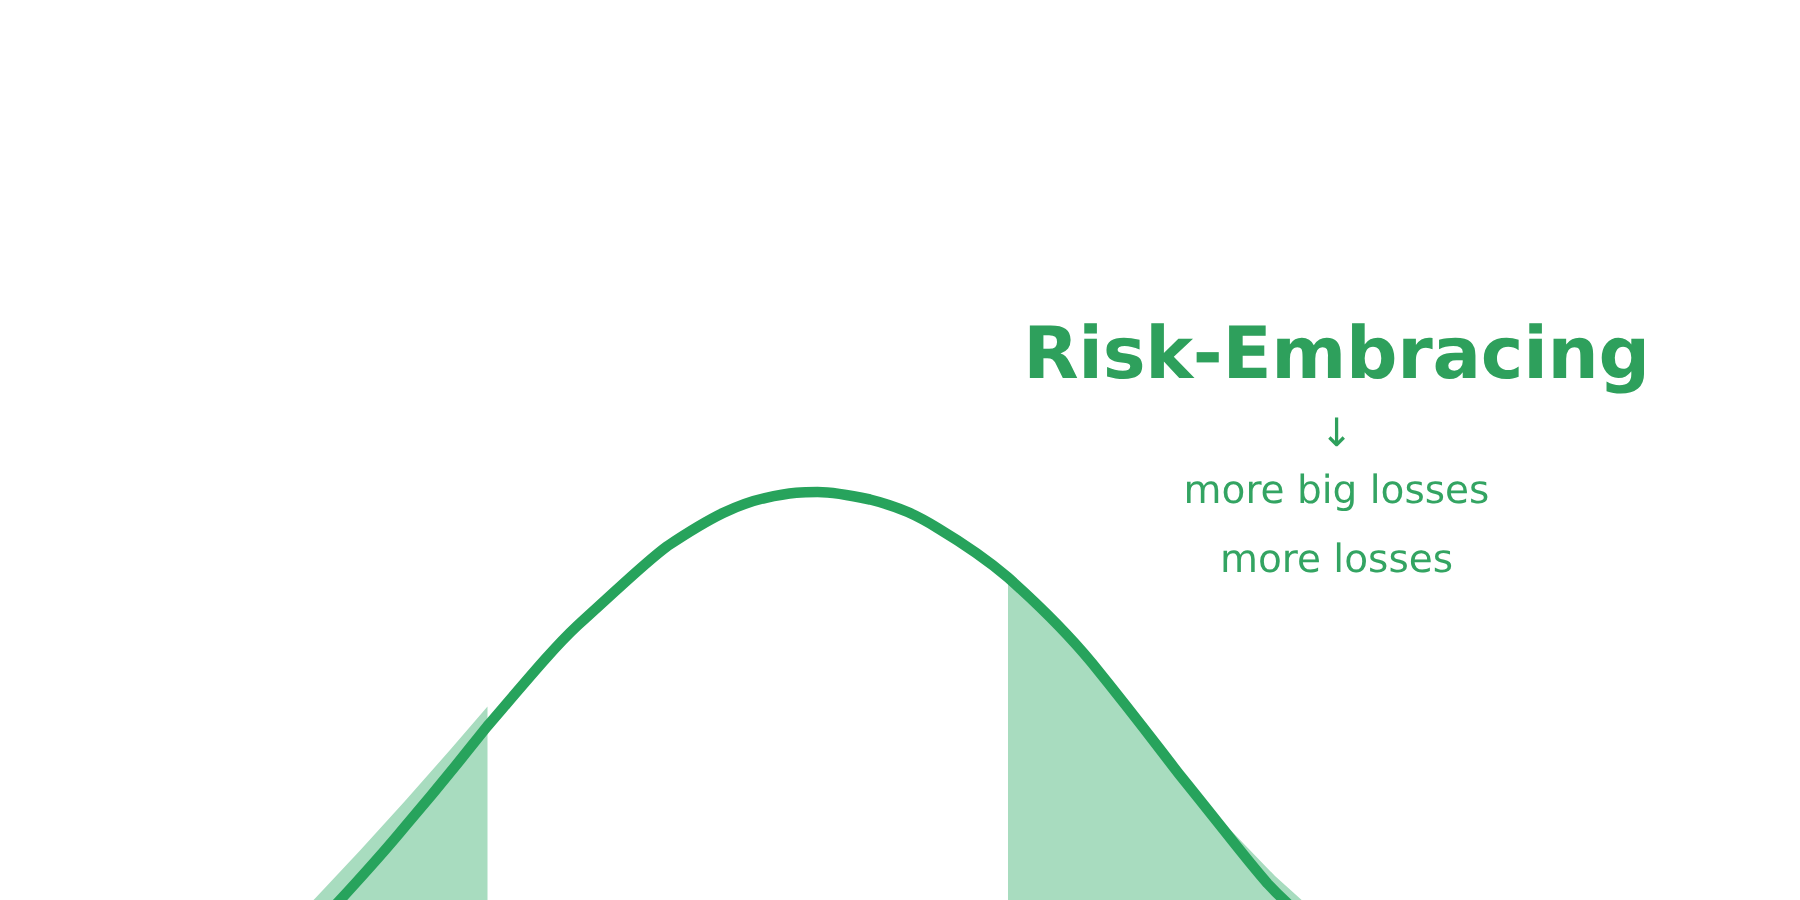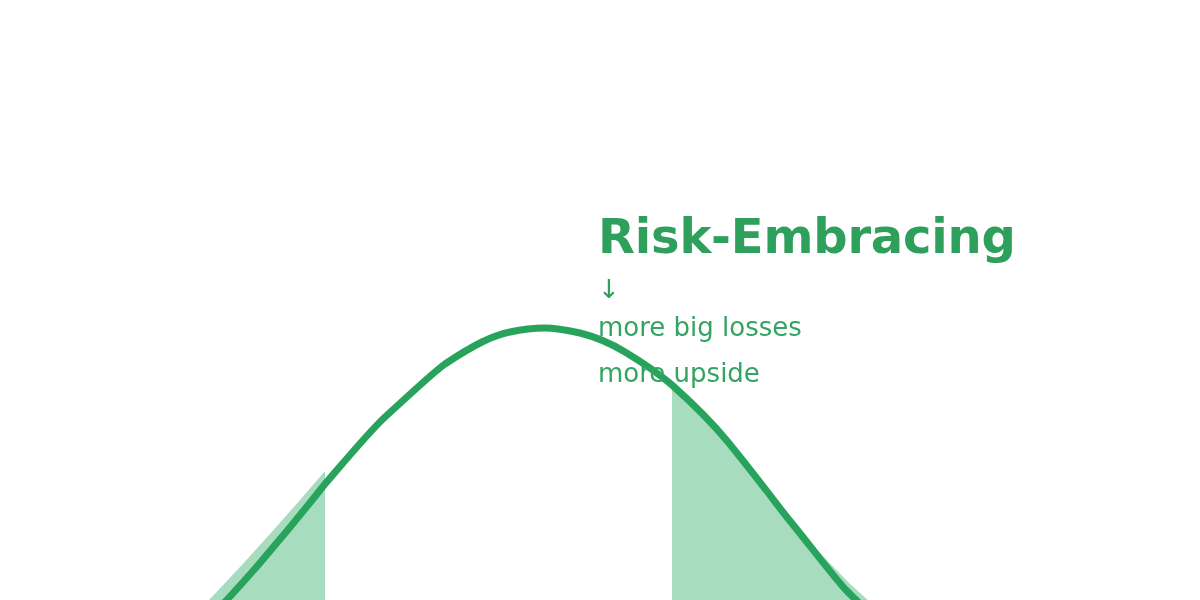--- a/index.html
+++ b/index.html
@@ -18,24 +18,24 @@
   #figure {
     position: absolute;
     top: 0;
     left: 0;
     width: 1200px;
     height: 600px;
     background: #ffffff;
   }
   .annotation-block {
     position: absolute;
-    left: 560px;
+    left: 572px;
     top: 212px;
     width: 600px;
-    text-align: left;
+    text-align: center;
     pointer-events: none;
   }
   .annotation-title {
     font-family: "DejaVu Sans", "Liberation Sans", sans-serif;
     font-size: 48px;
     font-weight: 700;
     line-height: 1.0;
     letter-spacing: -0.2px;
     color: #2EA05C;
     white-space: nowrap;
@@ -96,14 +96,14 @@
            C 758,479 772,498 786,516
            C 816,553 830,572 845,589
            C 862,607 875,617 890,630"></path>
 
 </svg>
 
 <div class="annotation-block">
   <div class="annotation-title">Risk-Embracing</div>
   <div class="annotation-arrow">↓</div>
   <div class="annotation-sub">more big losses</div>
-  <div class="annotation-sub">more upside</div>
+  <div class="annotation-sub">more losses</div>
 </div>
 
 </body></html>

